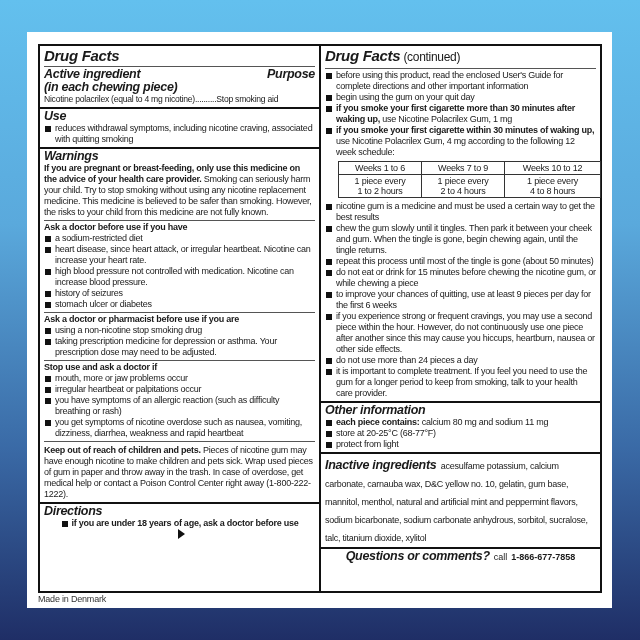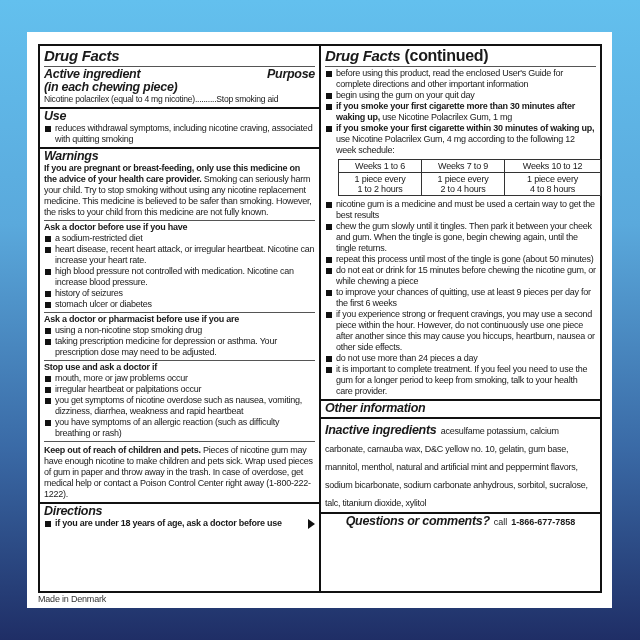--- a/index.html
+++ b/index.html
@@ -34,26 +34,26 @@
   }
   .row-ap { display: flex; justify-content: space-between; align-items: baseline; gap: 36px; }
   p, li { font-size: 9px; line-height: 11px; letter-spacing: -0.25px; transform-origin: left; }
   .b { font-weight: bold; }
   ul { list-style: none; }
   li { position: relative; padding-left: 11px; }
   li::before {
     content: ""; position: absolute; left: 1px; top: 2.5px; width: 6px; height: 6px; background: #111;
   }
   .subhead { font-size: 9px; font-weight: bold; line-height: 11px; letter-spacing: -0.25px; }
-  .continued-suffix { font-style: normal; font-weight: bold; font-size: 16px; }
+  .continued-suffix { font-style: normal; font-weight: normal; font-size: 12px; }
   table.sched { border-collapse: collapse; width: 263px; margin: 3px 0 3px 13px; }
   table.sched td { border: 1px solid #333; font-size: 9px; line-height: 10px; text-align: center; padding: 1px 2px; letter-spacing: -0.2px; }
   .madein { position: absolute; left: 11px; bottom: 4px; font-size: 9px; color: #333; letter-spacing: -0.2px; }
   .arrow { display: inline-block; width: 0; height: 0; border-left: 7px solid #111; border-top: 5px solid transparent; border-bottom: 5px solid transparent; margin-left: 4px; vertical-align: -1px; }
-  .dir-row { display: flex; justify-content: space-between; align-items: center; }
+  .dir-row { display: flex; justify-content: space-between; align-items: center; flex-direction: column; }
   .dir-row p { font-weight: bold; }
   .q-row { display: flex; align-items: baseline; gap: 4px; justify-content: center; }
   .q-row .call { font-size: 9px; }
   .inactive { font-size: 9px; line-height: 11px; letter-spacing: -0.25px; }
 </style>
 </head>
 <body>
 
 <div class="card">
 
@@ -76,38 +76,38 @@
         </ul>
     </div>
 
     <div class="sec">
       <h2 class="head">Warnings</h2>
       <p><span class="b">If you are pregnant or breast-feeding, only use this medicine on the advice of your health care provider.</span><span> Smoking can seriously harm your child. Try to stop smoking without using any nicotine replacement medicine. This medicine is believed to be safer than smoking. However, the risks to your child from this medicine are not fully known.</span></p>
       <div class="thin"></div>
       <div class="subhead">Ask a doctor before use if you have</div>
       <ul>
         <li>a sodium-restricted diet</li>
-        <li>heart disease, recent heart attack, or irregular heartbeat. Nicotine can increase your heart rate.</li>
+        <li>heart disease, since heart attack, or irregular heartbeat. Nicotine can increase your heart rate.</li>
         <li>high blood pressure not controlled with medication. Nicotine can increase blood pressure.</li>
         <li>history of seizures</li>
         <li>stomach ulcer or diabetes</li>
       </ul>
       <div class="thin"></div>
       <div class="subhead">Ask a doctor or pharmacist before use if you are</div>
       <ul>
         <li>using a non-nicotine stop smoking drug</li>
         <li>taking prescription medicine for depression or asthma. Your prescription dose may need to be adjusted.</li>
       </ul>
       <div class="thin"></div>
       <div class="subhead">Stop use and ask a doctor if</div>
       <ul>
         <li>mouth, more or jaw problems occur</li>
         <li>irregular heartbeat or palpitations occur</li>
+        <li>you have symptoms of an allergic reaction (such as difficulty breathing or rash)</li>
         <li>you get symptoms of nicotine overdose such as nausea, vomiting, dizziness, diarrhea, weakness and rapid heartbeat</li>
-        <li>you have symptoms of an allergic reaction (such as difficulty breathing or rash)</li>
       </ul>
       <div class="thin" style="margin-bottom:3px;"></div>
       <p><span class="b">Keep out of reach of children and pets.</span><span> Pieces of nicotine gum may have enough nicotine to make children and pets sick. Wrap used pieces of gum in paper and throw away in the trash. In case of overdose, get medical help or contact a Poison Control Center right away (1-800-222-1222).</span></p>
     </div>
 
     <div class="sec">
       <h2 class="head">Directions</h2>
       <div class="dir-row">
         <ul>
             <li>
@@ -150,20 +150,25 @@
         <li>do not eat or drink for 15 minutes before chewing the nicotine gum, or while chewing a piece</li>
         <li>to improve your chances of quitting, use at least 9 pieces per day for the first 6 weeks</li>
         <li>if you experience strong or frequent cravings, you may use a second piece within the hour. However, do not continuously use one piece after another since this may cause you hiccups, heartburn, nausea or other side effects.</li>
         <li>do not use more than 24 pieces a day</li>
         <li>it is important to complete treatment. If you feel you need to use the gum for a longer period to keep from smoking, talk to your health care provider.</li>
       </ul>
     </div>
 
     <div class="sec">
       <h2 class="head">Other information</h2>
+      <ul>
+        <li><span class="b">each piece contains:</span><span> calcium 80 mg and sodium 11 mg</span></li>
+        <li>store at 20-25°C (68-77°F)</li>
+        <li>protect from light</li>
+      </ul>
     </div>
 
     <div class="sec">
       <p class="inactive"></p><h2 class="head" style="display:inline;">Inactive ingredients</h2> <span class="inactive">acesulfame potassium, calcium carbonate, carnauba wax, D&amp;C yellow no. 10, gelatin, gum base, mannitol, menthol, natural and artificial mint and peppermint flavors, sodium bicarbonate, sodium carbonate anhydrous, sorbitol, sucralose, talc, titanium dioxide, xylitol</span><p></p>
     </div>
 
     <div class="sec">
       <div class="q-row">
         <h2 class="head">Questions or comments?</h2>
         <span class="call">call</span>

